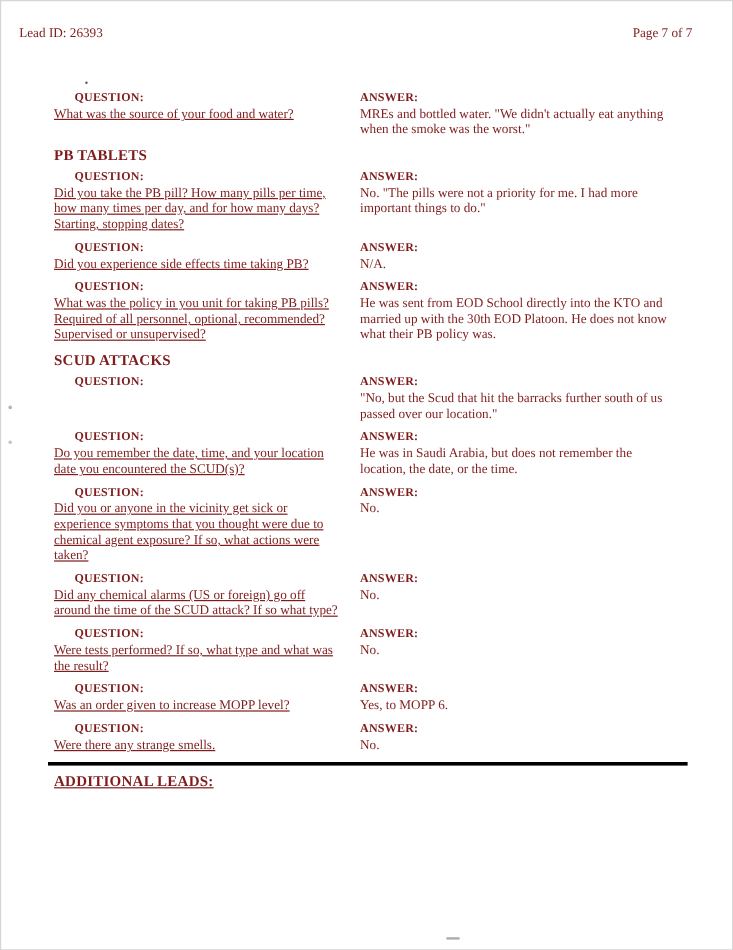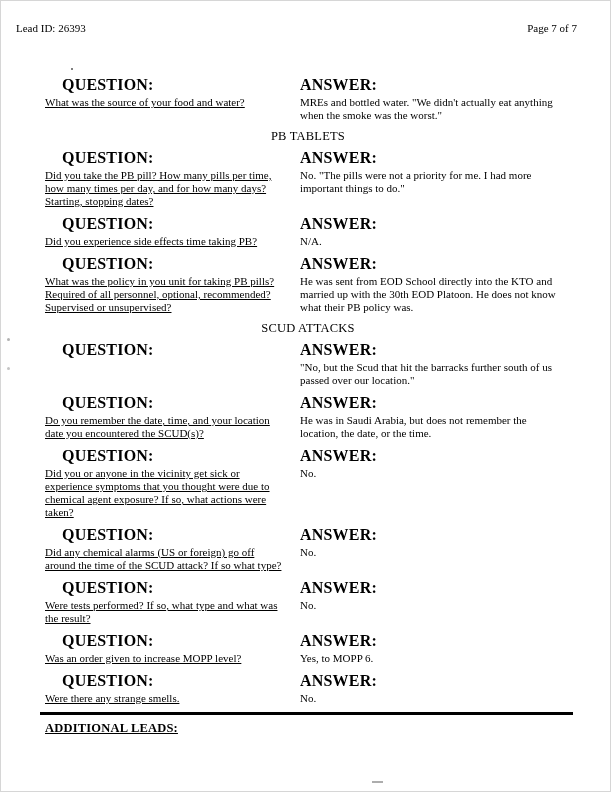--- a/index.html
+++ b/index.html
@@ -2,49 +2,48 @@
 <html><head>
 <meta charset="utf-8">
 <style>
   * { margin:0; padding:0; box-sizing:border-box; }
   html,body { background:#e9e9e9; }
   .page {
     position:relative;
     width:611px; height:792px;
     margin:0 auto;
     background:#ffffff;
-    color:#000000;
+    color:#7f1d1d;
     font-family:"Liberation Serif", serif;
     overflow:hidden;
     box-shadow:0 0 0 1px #d6d6d6 inset;
   }
   .header {
     display:flex;
     justify-content:space-between;
     align-items:flex-start;
     padding:22px 34px 0 16px;
     font-size:11px;
   }
   .content { margin:42px 40px 0 45px; }
   .section-title {
-    font-weight:normal;
+    font-weight:bold;
     font-size:12.5px;
     margin:7px 0 5px 0;
     letter-spacing:0.2px;
-    text-align:center;
   }
   .qa-row {
     display:grid;
     grid-template-columns:253px 1fr;
     column-gap:2px;
     margin-bottom:7px;
   }
   .label {
     font-weight:bold;
-    font-size:16px;
+    font-size:10px;
     margin-bottom:2px;
     letter-spacing:0.2px;
   }
   .q-cell .label { padding-left:17px; }
   .q-text, .a-text {
     font-size:11px;
     line-height:13px;
   }
   .q-text { padding-right:14px;text-decoration:underline; }
   .a-text { padding-right:4px; }

